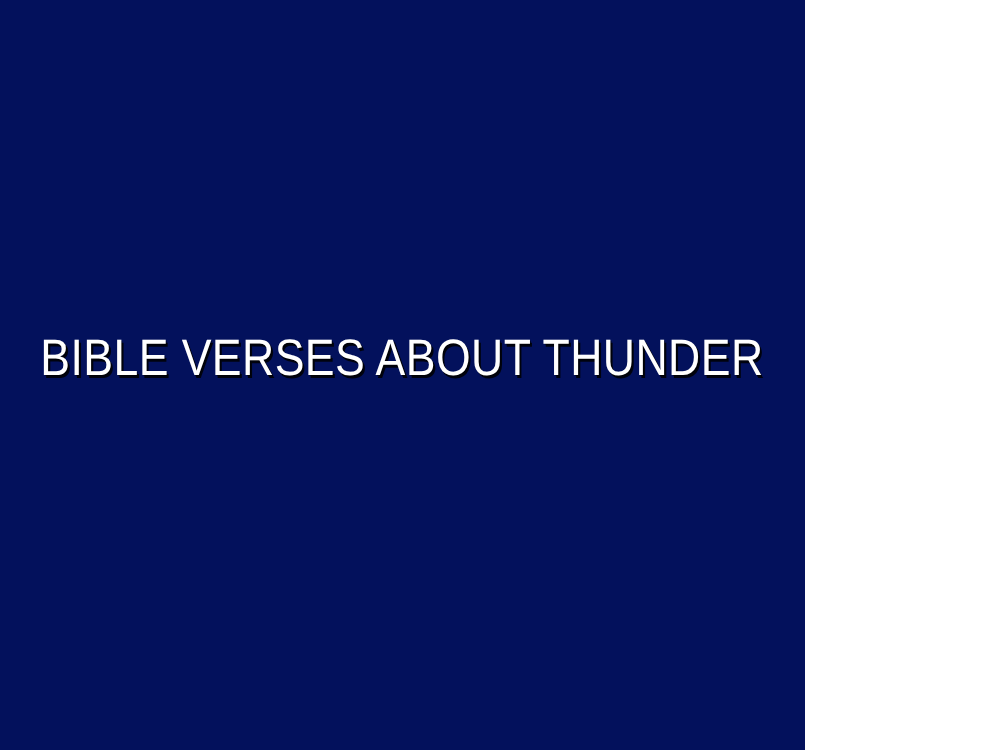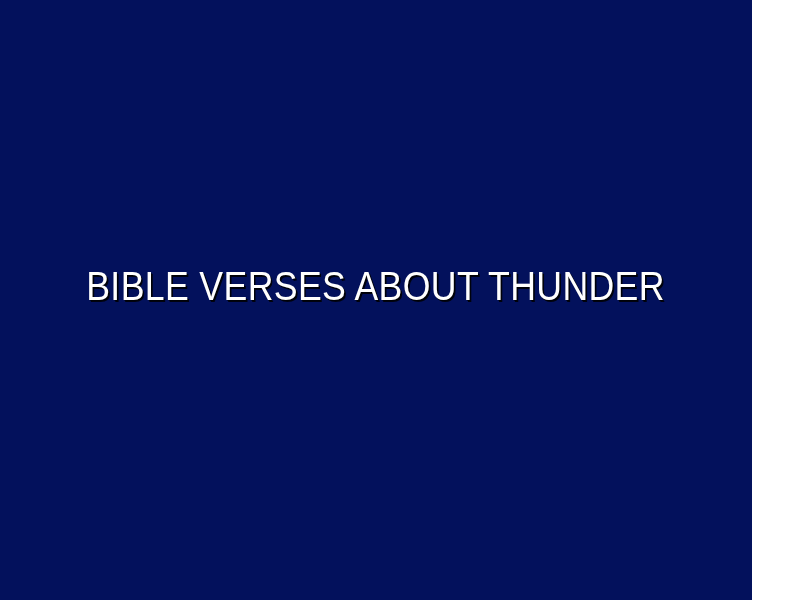--- a/index.html
+++ b/index.html
@@ -10,21 +10,21 @@
 
   body {
     width: 800px;
     height: 600px;
     overflow: hidden;
     font-family: "Liberation Sans", sans-serif;
   }
 
   #title-card {
     position: relative;
-    width: 752px;
+    width: 644px;
     height: 600px;
     box-sizing: border-box;
     display: flex;
     align-items: center;
     justify-content: center;
     background-color: #03115c;
     text-decoration: underline;
   }
 
   #headline-wrap {

